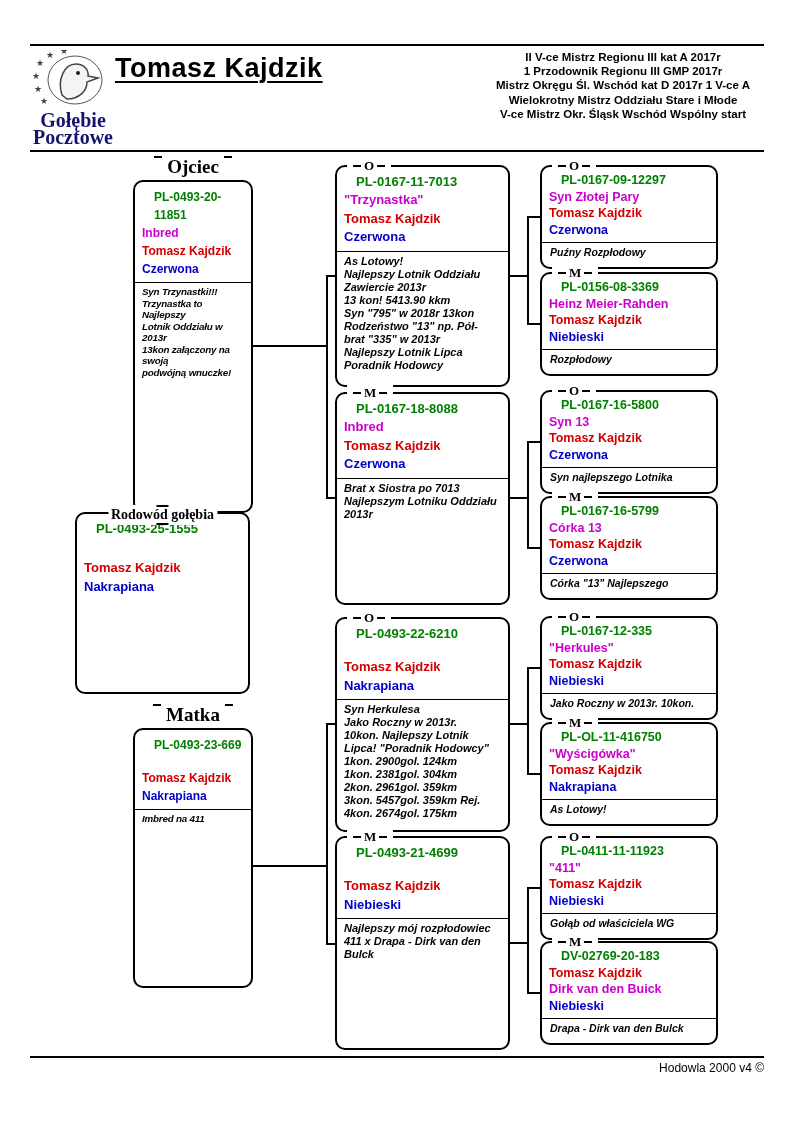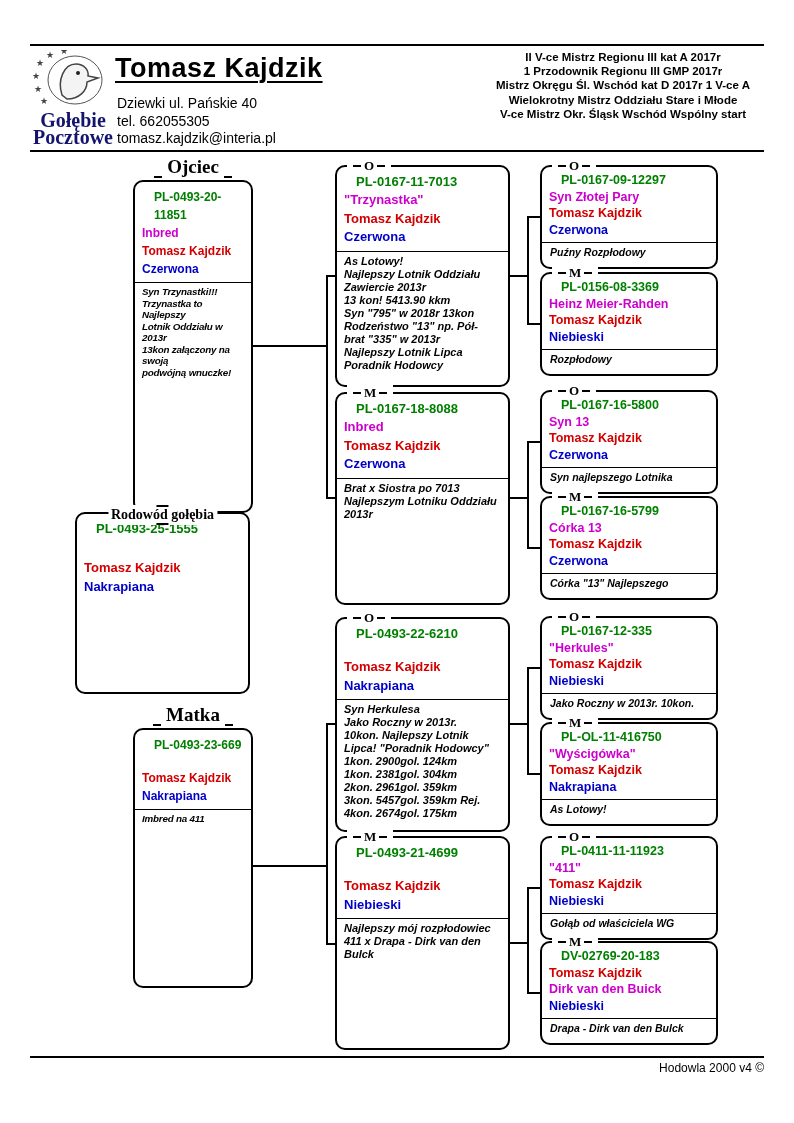--- a/index.html
+++ b/index.html
@@ -27,21 +27,21 @@
   .narrow .note{font-size:9.8px;letter-spacing:-.2px;}
   .small .note{font-size:10.5px;padding-left:8px;}
   .gap{height:15px;}
   .gap-lg{height:21px;}
   
   .tag{position:absolute;top:-9px;left:10px;display:flex;align-items:center;background:#fff;padding:0 3px;
        font-family:"Liberation Serif",serif;font-weight:bold;font-size:13px;line-height:16px;}
   .tag .dash{width:8px;border-top:2px solid #000;margin:0 3px;}
   .subject-tag{left:50%;transform:translateX(-50%);font-size:14px;white-space:nowrap;flex-direction:column;}
   .subject-tag .dash{width:12px;}
-  .gen-title{position:absolute;display:flex;align-items:flex-end;justify-content:center;
+  .gen-title{position:absolute;display:flex;align-items:flex-start;justify-content:center;
              font-family:"Liberation Serif",serif;font-weight:bold;font-size:19px;}
   .gen-title .dash{width:8px;border-top:2px solid #000;margin:0 5px;}
   .connectors{position:absolute;left:0;top:0;pointer-events:none;}
   .footer-text{position:absolute;font-size:12px;}
   .star{font-size:9px;fill:#444;}
 </style>
 </head>
 <body>
 
 <div class="page">
@@ -60,25 +60,20 @@
       <text class="star" x="2" y="29">★</text>
       <text class="star" x="6" y="16">★</text>
       <text class="star" x="16" y="8">★</text>
       <text class="star" x="30" y="4">★</text>
     </svg>
     <div class="logo-word">Gołębie</div>
     <div class="logo-word">Pocztowe</div>
   </div>
 
   <div class="page-title" style="left:115px;top:53px">Tomasz Kajdzik</div>
-  <div class="contact" style="left:117px;top:95px">
-    <div>Dziewki ul. Pańskie 40</div>
-    <div>tel. 662055305</div>
-    <div>tomasz.kajdzik@interia.pl</div>
-  </div>
 
   <div class="achv" style="left:478px;top:50px">
     <div>II V-ce Mistrz Regionu III kat A 2017r</div>
     <div>1 Przodownik Regionu III GMP 2017r</div>
     <div>Mistrz Okręgu Śl. Wschód kat D 2017r 1 V-ce A</div>
     <div>Wielokrotny Mistrz Oddziału Stare i Młode</div>
     <div>V-ce Mistrz Okr. Śląsk Wschód Wspólny start</div>
   </div>
 
   <svg class="connectors" width="794" height="1123">

